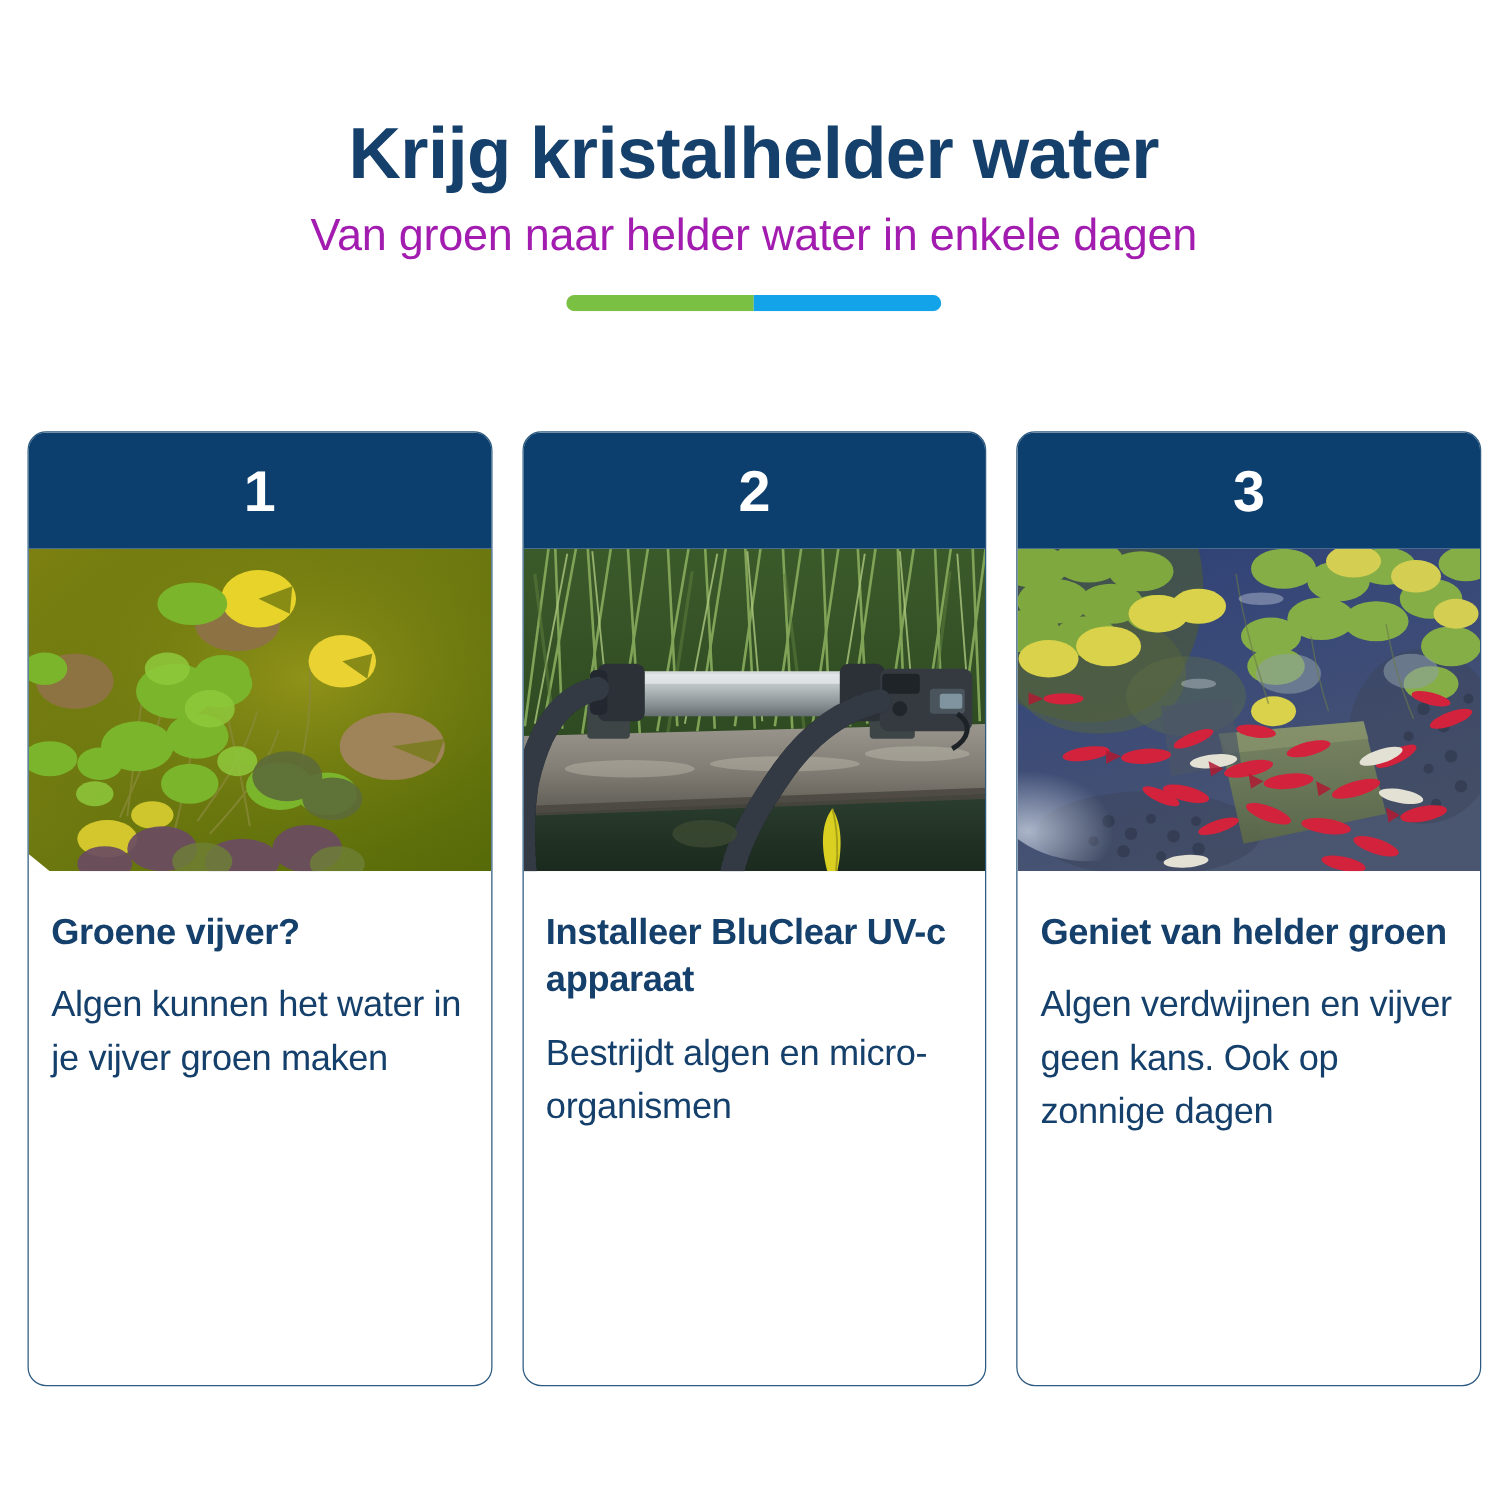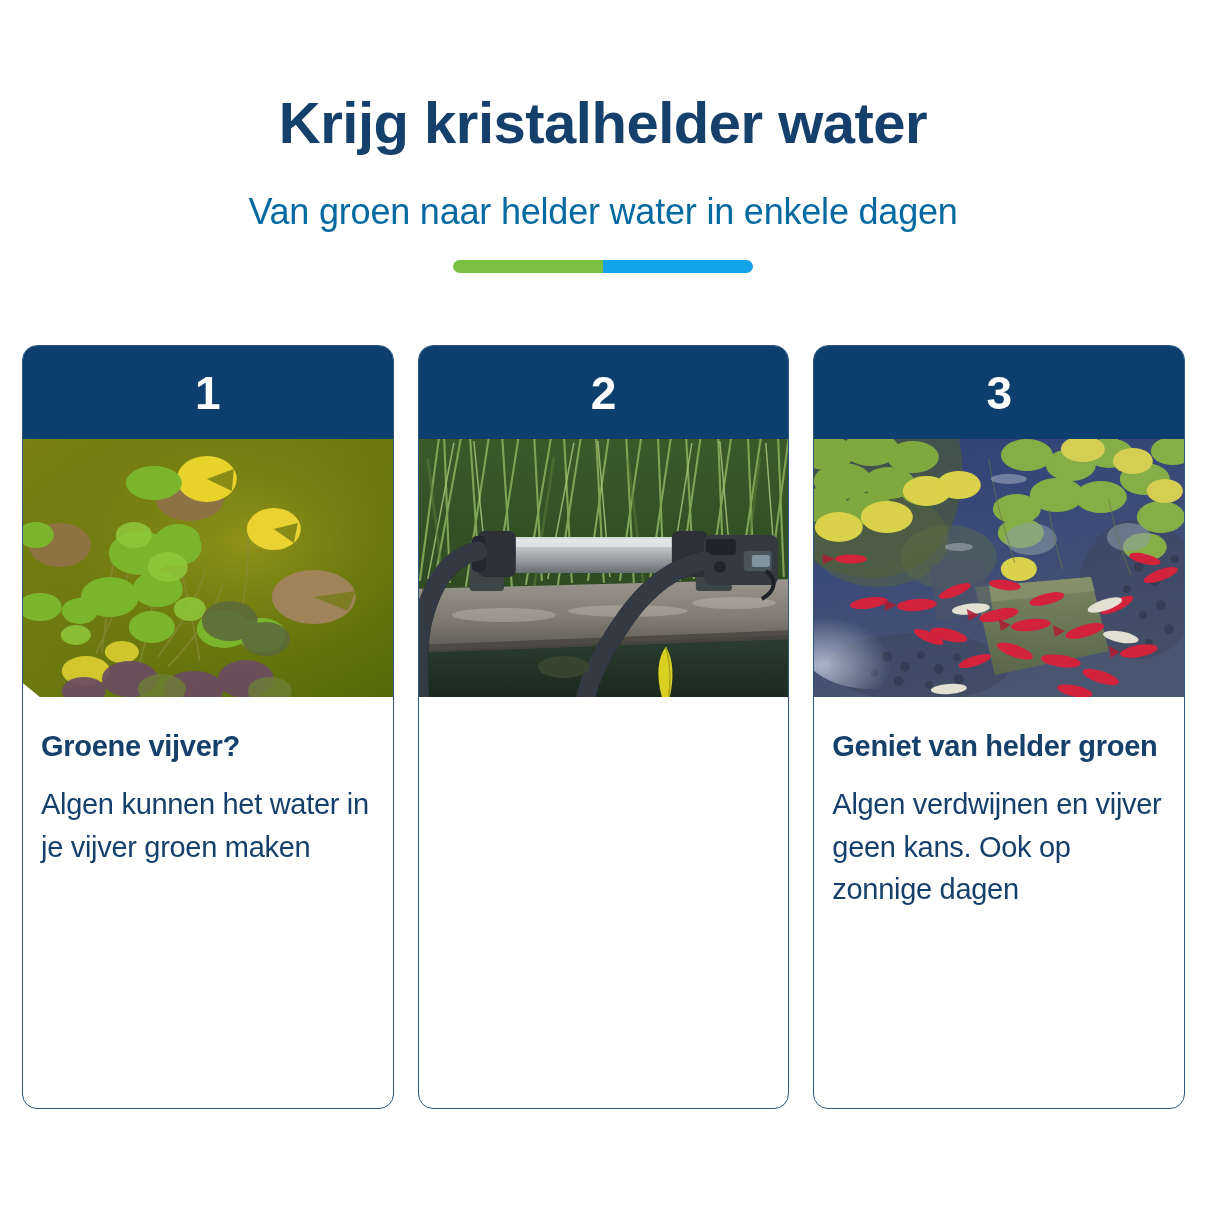--- a/index.html
+++ b/index.html
@@ -30,24 +30,24 @@
 
   .title {
     font-size: 58px;
     font-weight: 700;
     color: #15406b;
     letter-spacing: -0.5px;
     line-height: 1.08;
   }
 
   .subtitle {
-    margin-top: 36px;
+    margin-top: 12px;
     font-size: 36px;
     font-weight: 400;
-    color: #0369a1;
+    color: #a21caf;
     letter-spacing: -0.2px;
     line-height: 1.15;
   }
 
   .divider {
     margin: 28px auto 0 auto;
     width: 300px;
     height: 13px;
     border-radius: 7px;
     overflow: hidden;
@@ -338,20 +338,24 @@
           <path d="M64 112 C 36 118, 18 142, 8 186 C 4 208, 4 232, 6 258" stroke="#3a424b" stroke-width="19" fill="none" stroke-linecap="round" stroke-dasharray="3 5" opacity="0.75"></path>
           <path d="M290 122 C 262 128, 236 146, 214 176 C 194 204, 178 232, 172 258" stroke="#22272e" stroke-width="19" fill="none" stroke-linecap="round"></path>
           <path d="M290 122 C 262 128, 236 146, 214 176 C 194 204, 178 232, 172 258" stroke="#3a424b" stroke-width="19" fill="none" stroke-linecap="round" stroke-dasharray="3 5" opacity="0.75"></path>
 
           <path d="M248 258 C 242 236, 244 218, 252 208 C 260 220, 260 240, 256 258 Z" fill="#d9d022"></path>
           <path d="M252 208 C 256 222, 257 242, 255 258" stroke="#a8a018" stroke-width="1.5" fill="none"></path>
 
           <ellipse cx="150" cy="228" rx="26" ry="11" fill="#3c4a32" opacity="0.8"></ellipse>
         </svg>
       </div>
+      <div class="card-body">
+        <div class="card-title">Installeer BluClear UV-c apparaat</div>
+        <div class="card-text">Bestrijdt algen en micro-organismen</div>
+      </div>
     </div>
 
     <div class="card">
       <div class="card-header">
         <span class="card-number">3</span>
       </div>
       <div class="card-image">
         <svg viewBox="0 0 380 258" preserveAspectRatio="xMidYMid slice" aria-hidden="true">
           <defs>
             <linearGradient id="g3water" x1="0" y1="0" x2="0.4" y2="1">

